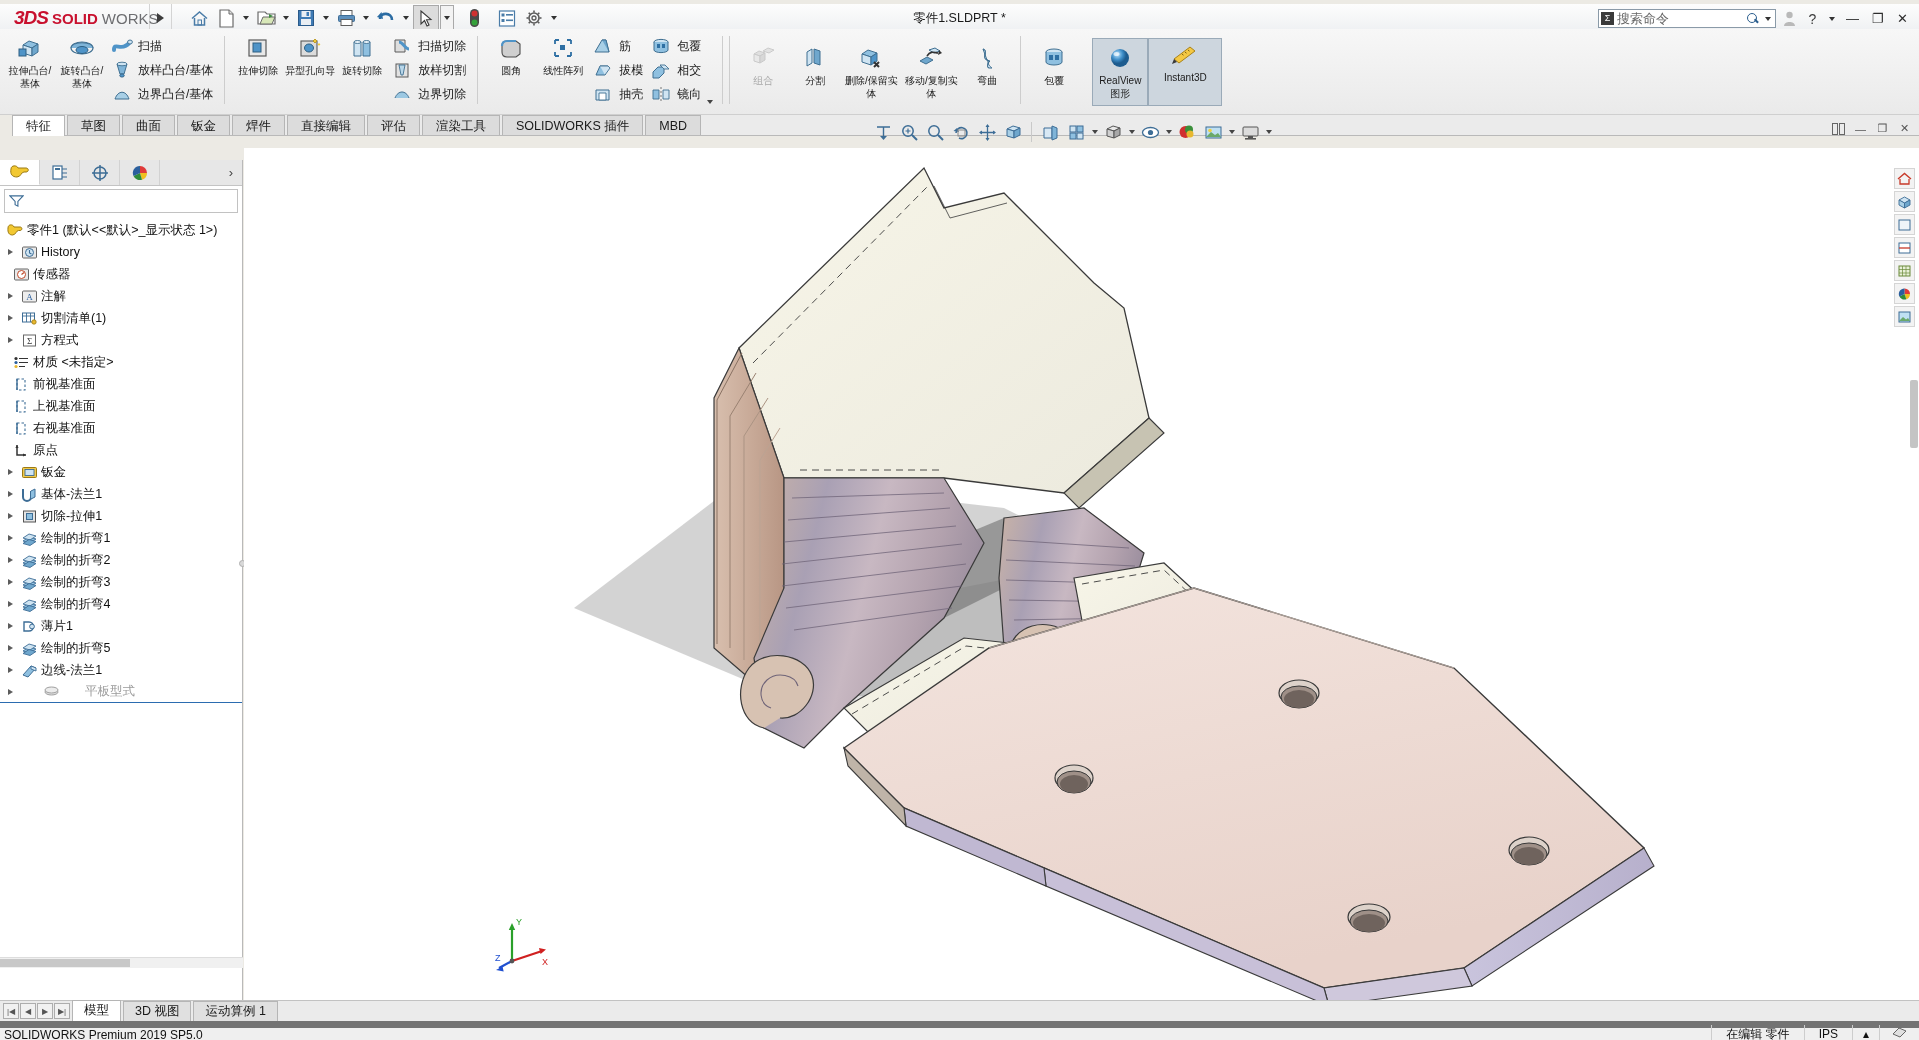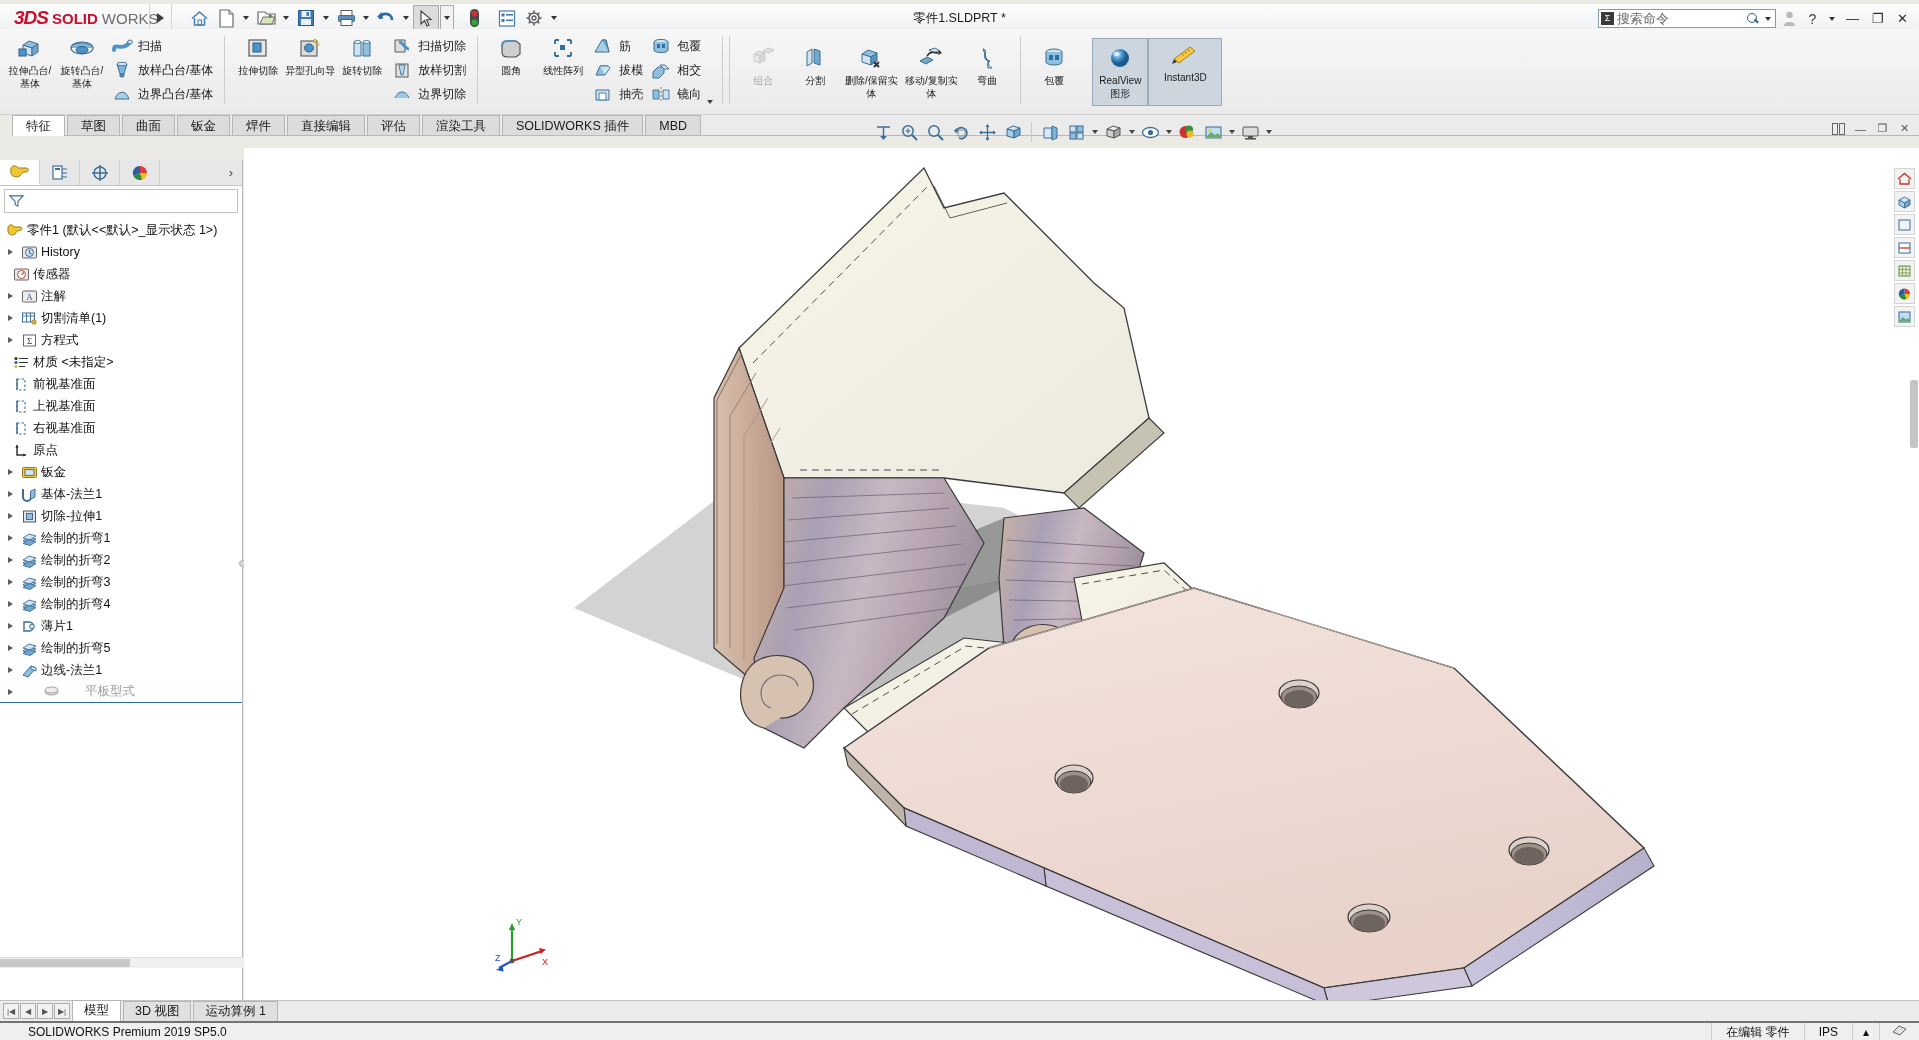--- a/index.html
+++ b/index.html
@@ -188,22 +188,22 @@
   .navbtns { display:flex; align-items:center; height:20px; padding-left:3px; gap:1px; }
   .navbtn { width:16px;height:16px; border:1px solid #adadad; background:#f1f1f1; display:flex;align-items:center;justify-content:center; font-size:8px; color:#555;}
   .btab {
     height: 20px; line-height: 19px; padding: 0 11px; font-size: 12.5px; color:#1a1a1a;
     background: #e0e0e0; border:1px solid #b5b5b5; border-bottom:none; margin-left:2px;
   }
   .btab.active { background:#ffffff; height:21px; }
 
   .statusbar {
     position: absolute; left: 0; bottom: 0; width: 1919px; height: 19px;
-    background: #efefef; border-top: 2px solid #737373;
-    display: flex; align-items: center; font-size: 12px; color: #111; padding-left: 24px;
+    background: #efefef; border-top: 7px solid #737373;
+    display: flex; font-size: 12px; color: #111;
   }
   .statusbar .sleft { padding-left: 4px; }
   .statusbar .sright { margin-left: auto; display:flex; align-items:center; }
   .statusbar .scell { padding: 0 14px; height: 18px; line-height:18px; border-left: 1px solid #cdcdcd; }
 
   .hsb { position:absolute; left:0; bottom:40px; width:243px; height:11px; background:#f0f0f0; border-top:1px solid #ddd;}
   .hsb-thumb { position:absolute; left:0; top:1px; width:130px; height:8px; background:#c8c8c8; }
 </style>
 </head>
 <body>

